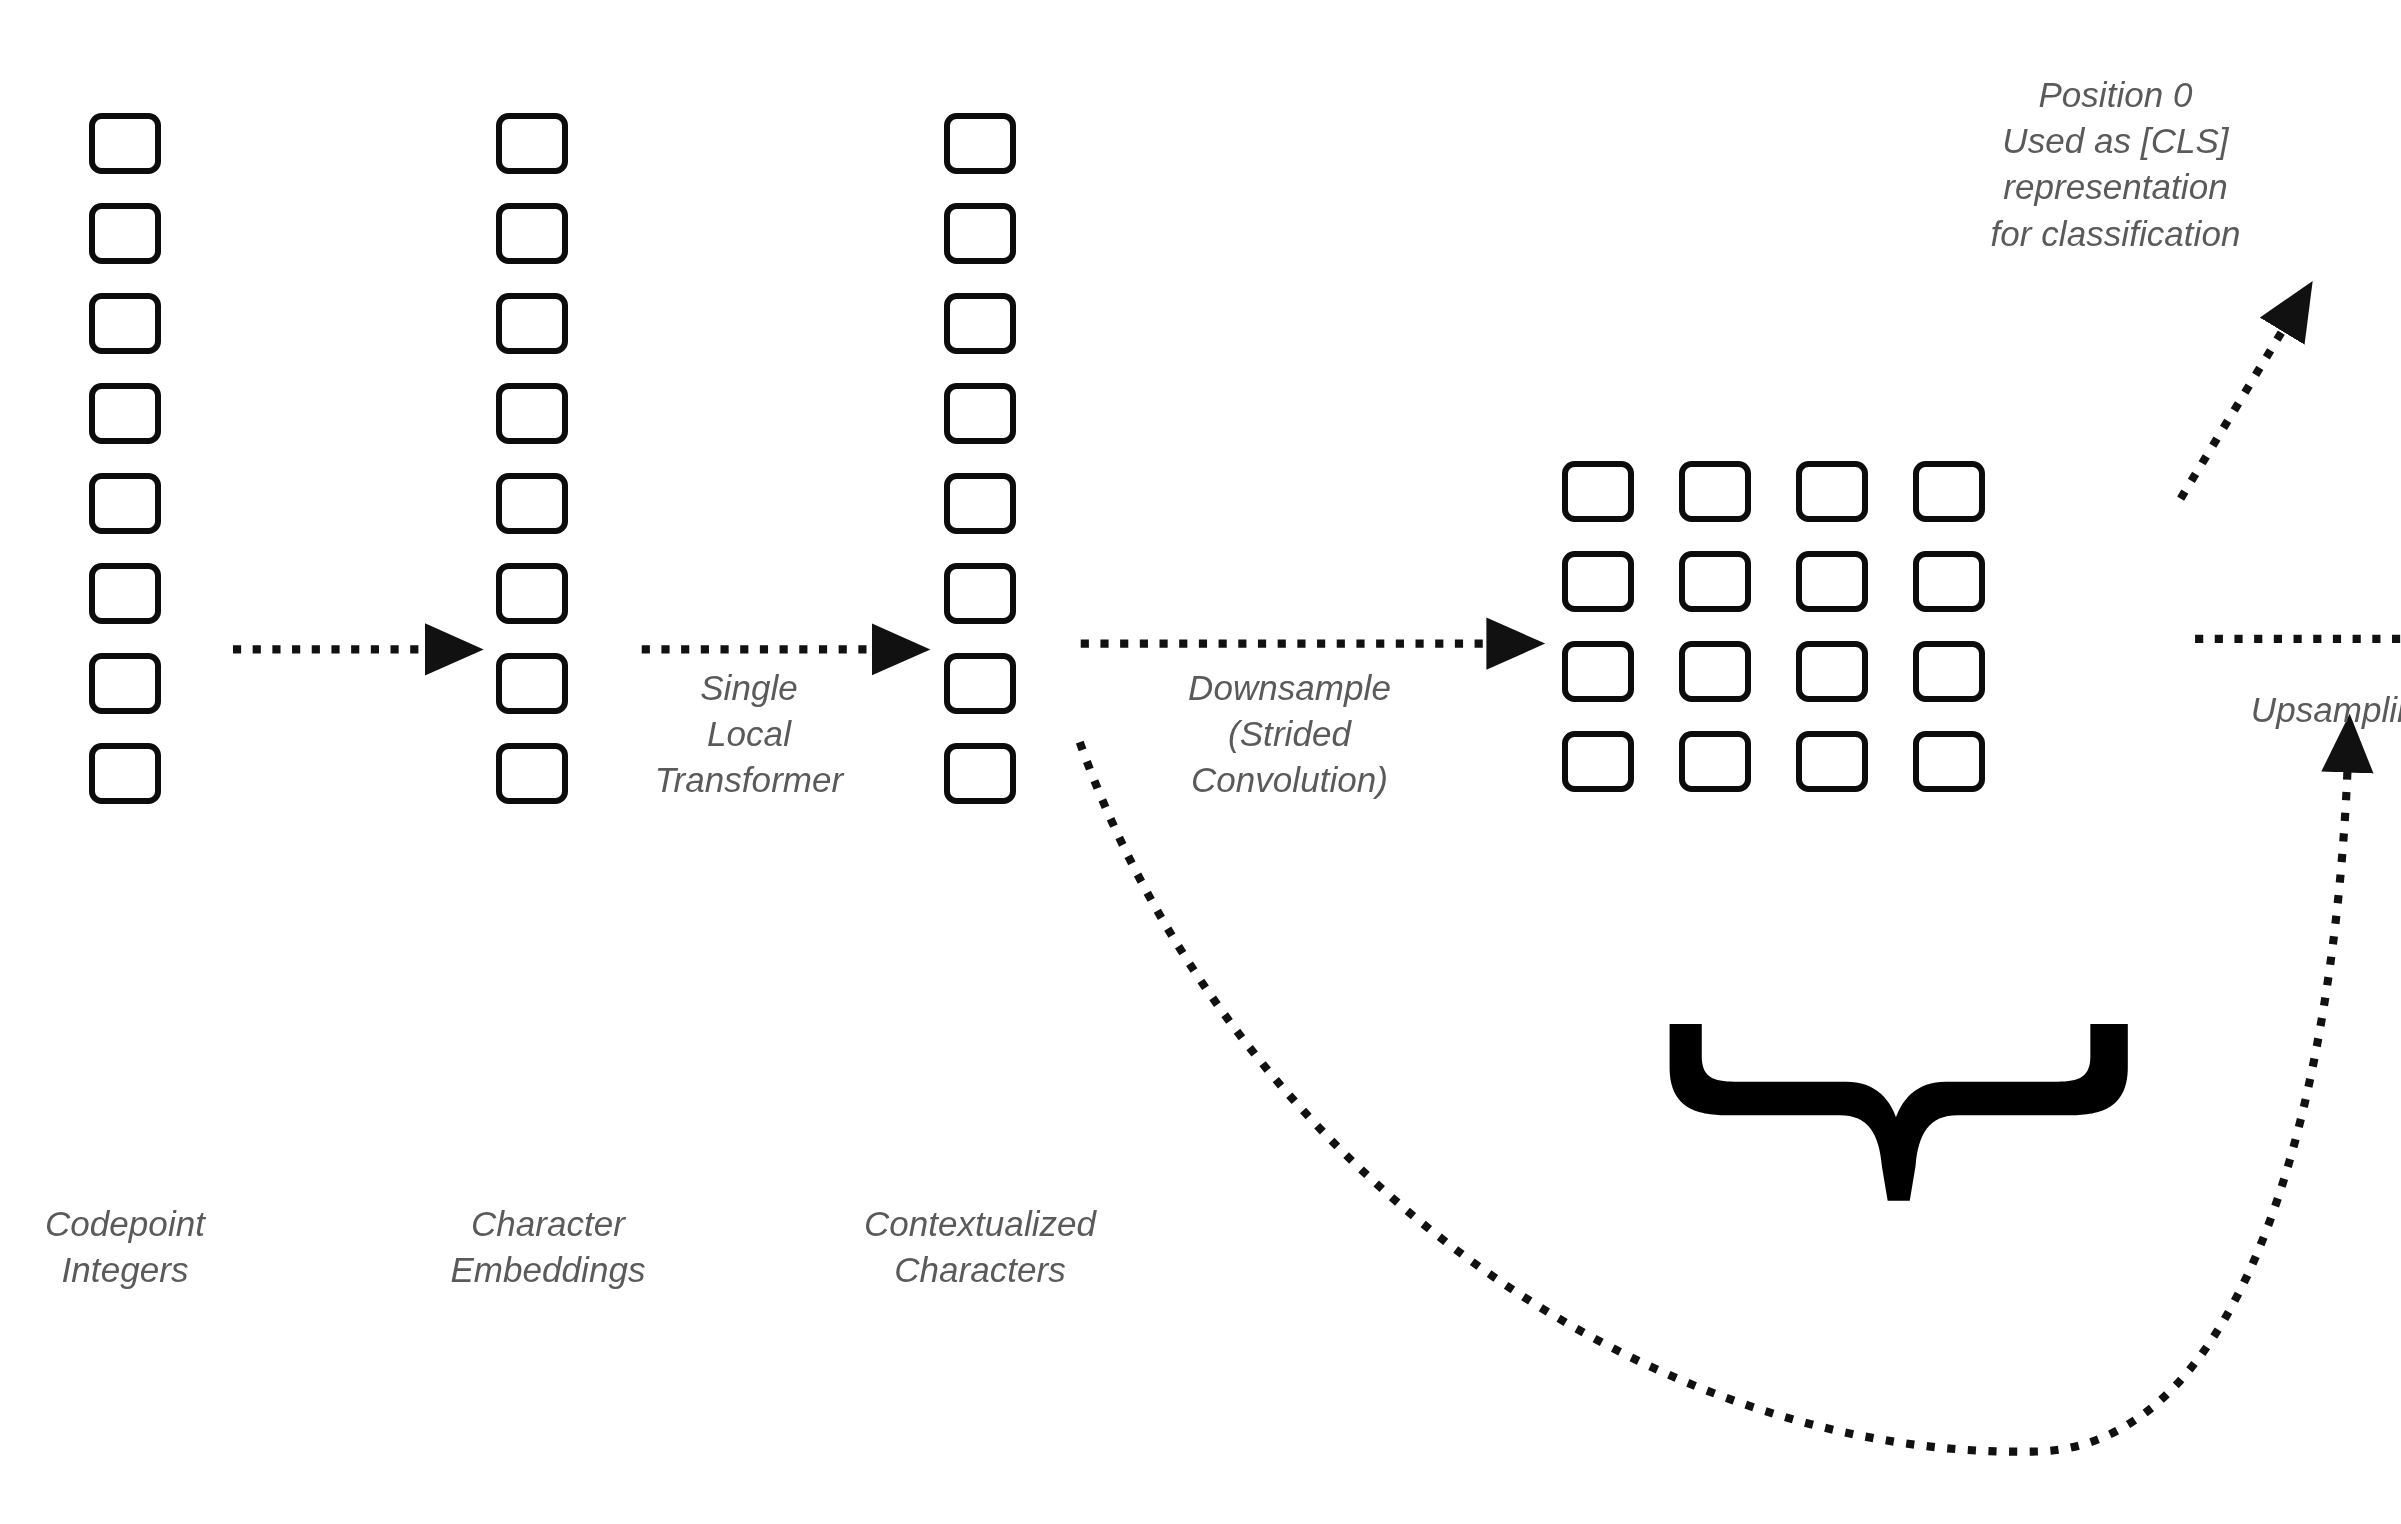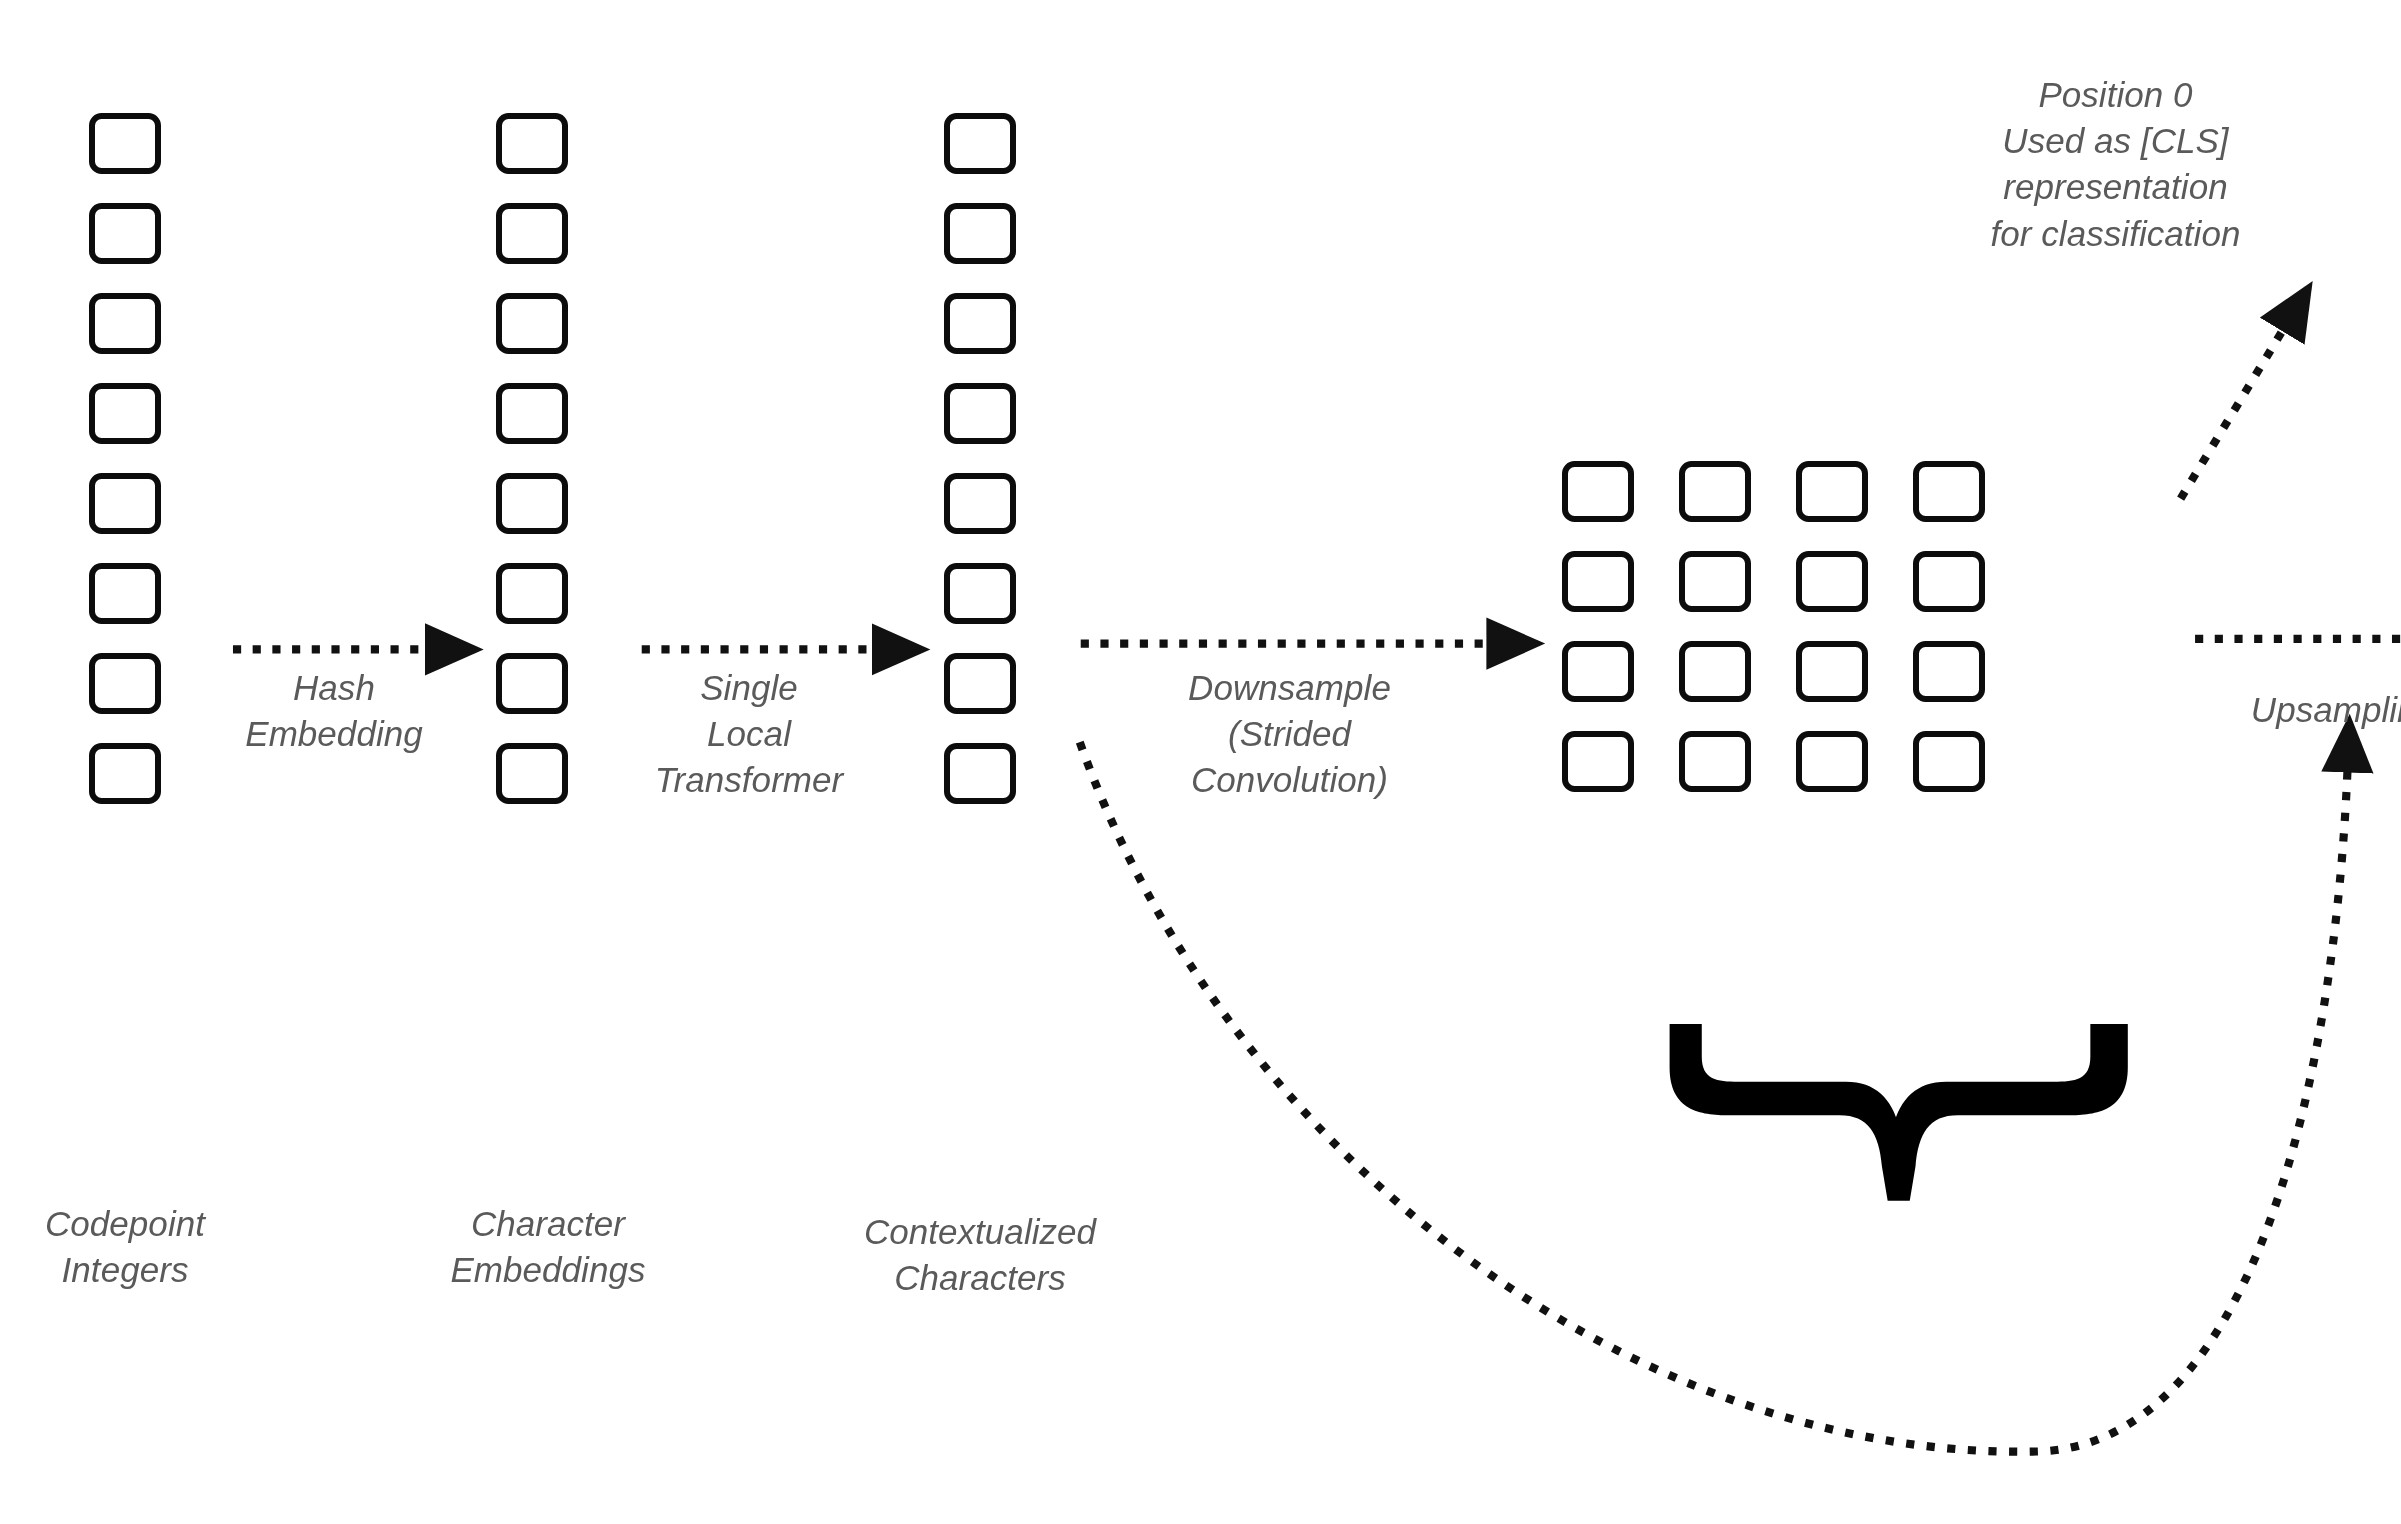--- a/index.html
+++ b/index.html
@@ -148,21 +148,21 @@
   <div class="col col-tall" style="left:944px; top:113px;">
     <div class="tok"></div>
     <div class="tok"></div>
     <div class="tok"></div>
     <div class="tok"></div>
     <div class="tok"></div>
     <div class="tok"></div>
     <div class="tok"></div>
     <div class="tok"></div>
   </div>
-  <div class="label" style="left:836px; top:1201px; width:288px;margin-top:8px;">Contextualized
+  <div class="label" style="left:836px; top:1201px; width:288px;">Contextualized
 Characters</div>
 
   <div class="grid" style="left:1562px; top:461px;">
     <div class="tok"></div>
     <div class="tok"></div>
     <div class="tok"></div>
     <div class="tok"></div>
     <div class="tok"></div>
     <div class="tok"></div>
     <div class="tok"></div>
@@ -173,22 +173,20 @@
     <div class="tok"></div>
     <div class="tok"></div>
     <div class="tok"></div>
     <div class="tok"></div>
     <div class="tok"></div>
   </div>
 
   <div class="label" style="left:2398px; top:1220px; width:384px;">Concatenated
 Representations</div>
 
-  <div class="label" style="left:197px; top:665px; width:274px;">Hash
-Embedding</div>
 
   <div class="label" style="left:612px; top:665px; width:274px;">Single
 Local
 Transformer</div>
 
   <div class="label" style="left:1143px; top:665px; width:293px;">Downsample
 (Strided
 Convolution)</div>
 
   <div class="label" style="left:2190px; top:687px; width:307px;">Upsampling</div>

